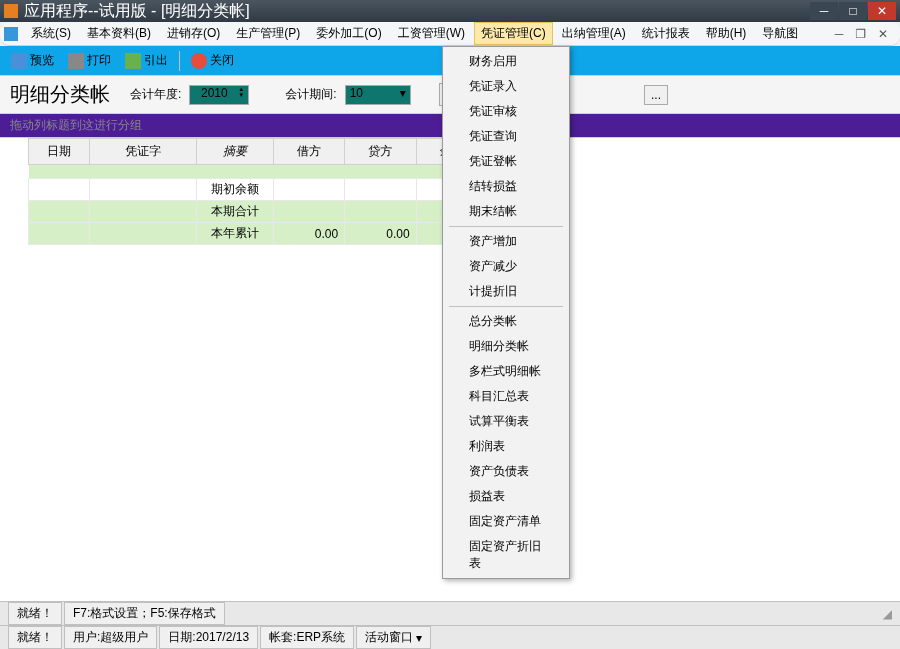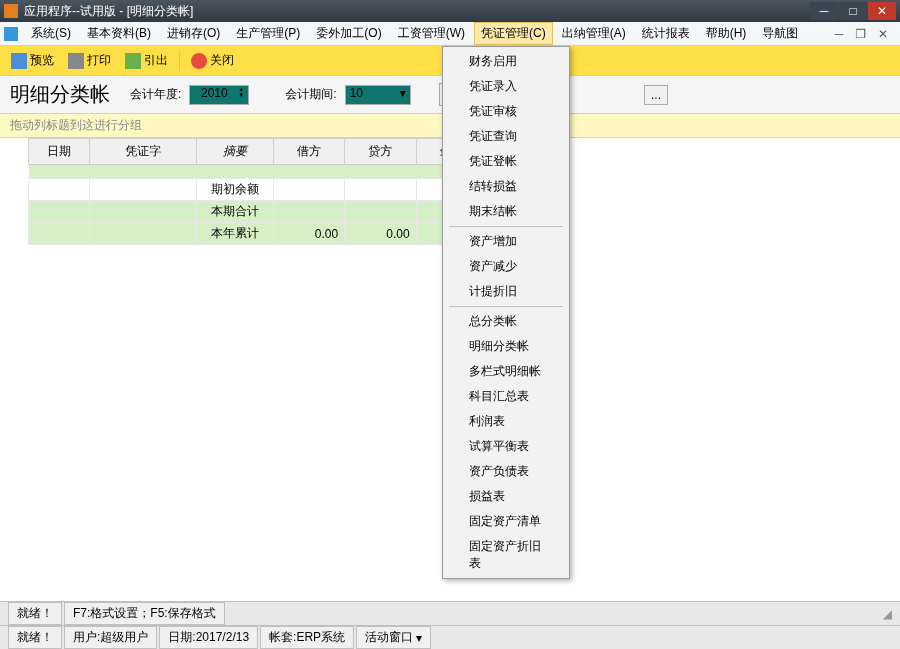--- a/index.html
+++ b/index.html
@@ -1,50 +1,50 @@
 <!DOCTYPE html>
 <html><head>
   <meta charset="utf-8">
   <style>
     * { box-sizing: border-box; margin: 0; padding: 0; font-family: "Microsoft YaHei", SimSun, sans-serif; font-size: 12px; }
     body { background: #f0f0f0; width: 900px; height: 649px; overflow: hidden; display: flex; flex-direction: column; }
     
     .titlebar { background: linear-gradient(#4a5560, #2f3a44); height: 22px; display: flex; align-items: center; padding: 0 4px; color: #fff; }
     .titlebar .app-icon { width: 14px; height: 14px; background: #e67e22; margin-right: 6px; }
-    .titlebar .title { flex: 1; font-size: 12px; }
+    .titlebar .title { flex: 1; font-size: 16px; }
     .titlebar .win-controls { display: flex; gap: 0; }
     .titlebar .win-btn { width: 28px; height: 18px; display: flex; align-items: center; justify-content: center; color: #fff; cursor: pointer; }
     .titlebar .win-btn.min { background: #3a4651; }
     .titlebar .win-btn.max { background: #3a4651; margin-left: 1px; }
     .titlebar .win-btn.close { background: #c0392b; margin-left: 1px; }
     
-    .menubar { background: #f5f6f7; height: 24px; display: flex; align-items: center; padding: 0 4px; border-bottom: 1px solid #d0d0d0; gap: 2px; }
+    .menubar { background: #f5f6f7; height: 24px; display: flex; align-items: center; padding: 0 4px; border-bottom: 1px solid #d0d0d0; gap: 2px; border-radius: 9px; }
     .menubar .app-icon2 { width: 14px; height: 14px; background: #3498db; margin-right: 4px; }
     .menubar .menu-item { padding: 3px 7px; cursor: pointer; }
     .menubar .menu-item.active { background: #fde9a9; border: 1px solid #e6c35c; padding: 2px 6px; }
     .menubar .right-controls { margin-left: auto; display: flex; gap: 12px; padding-right: 8px; color: #555; }
     
-    .toolbar { background: #fde047; height: 30px; display: flex; align-items: center; padding: 0 6px; border-bottom: 1px solid #d0d0d0; gap: 4px; }
+    .toolbar { background: #0ea5e9; height: 30px; display: flex; align-items: center; padding: 0 6px; border-bottom: 1px solid #d0d0d0; gap: 4px; }
     .toolbar .tool-btn { display: flex; align-items: center; gap: 3px; padding: 3px 5px; cursor: pointer; }
     .toolbar .sep { width: 1px; height: 20px; background: #c0c0c0; margin: 0 2px; }
     .tool-icon { width: 16px; height: 16px; display: inline-block; }
     .ico-preview { background: #4a90d9; }
     .ico-print { background: #888; }
     .ico-export { background: #6ab04c; }
     .ico-close { background: #e74c3c; border-radius: 50%; }
     
     .filter-bar { background: #f5f5f5; height: 38px; display: flex; align-items: center; padding: 0 10px; gap: 8px; border-bottom: 1px solid #d0d0d0; }
     .filter-bar .page-title { font-size: 20px; font-weight: normal; font-family: SimSun, serif; margin-right: 12px; }
     .filter-bar label { font-size: 12px; }
     .filter-bar .combo { border: 1px solid #aaa; background: #0f766e; height: 20px; display: flex; padding: 0 4px; }
     .filter-bar .combo .spin { display: flex; flex-direction: column; margin-left: 4px; font-size: 6px; line-height: 6px; }
     .filter-bar .btn { border: 1px solid #aaa; background: #f0f0f0; padding: 2px 6px; cursor: pointer; }
     .filter-bar .more-btn { border: 1px solid #aaa; background: #f0f0f0; width: 24px; height: 20px; display: flex; align-items: center; justify-content: center; cursor: pointer; margin-left: auto; margin-right: 222px; }
     
-    .group-hint { background: #fef9c3; color: #888; height: 24px; display: flex; align-items: center; padding: 0 10px; border-bottom: 1px solid #d0d0d0; }
+    .group-hint { background: #4c1d95; color: #888; height: 24px; display: flex; align-items: center; padding: 0 10px; border-bottom: 1px solid #d0d0d0; }
     
     .grid { background: #fff; flex: 1; overflow: auto; padding-left: 28px; }
     .grid table { width: 460px; border-collapse: collapse; }
     .grid th { background: #f0f0f0; border: 1px solid #d0d0d0; padding: 4px 6px; font-weight: normal; text-align: center; height: 22px; }
     .grid td { border: 1px solid #e8e8e8; padding: 2px 6px; height: 18px; text-align: right; }
     .grid td.txt { text-align: center; }
     .grid tr.spacer td { background: #d6efc7; height: 14px; border-left: none; border-right: none; }
     .grid tr.data td { background: #fff; }
     .grid tr.total td { background: #d6efc7; }
     .col-date { width: 60px; }
@@ -207,19 +207,19 @@
   <div class="dd-item">期末结帐</div>
   <div class="dd-sep"></div>
   <div class="dd-item">资产增加</div>
   <div class="dd-item">资产减少</div>
   <div class="dd-item">计提折旧</div>
   <div class="dd-sep"></div>
   <div class="dd-item">总分类帐</div>
   <div class="dd-item">明细分类帐</div>
   <div class="dd-item">多栏式明细帐</div>
   <div class="dd-item">科目汇总表</div>
+  <div class="dd-item">试算平衡表</div>
   <div class="dd-item">利润表</div>
-  <div class="dd-item">试算平衡表</div>
   <div class="dd-item">资产负债表</div>
   <div class="dd-item">损益表</div>
   <div class="dd-item">固定资产清单</div>
   <div class="dd-item">固定资产折旧表</div>
 </div>
 
 </body></html>

